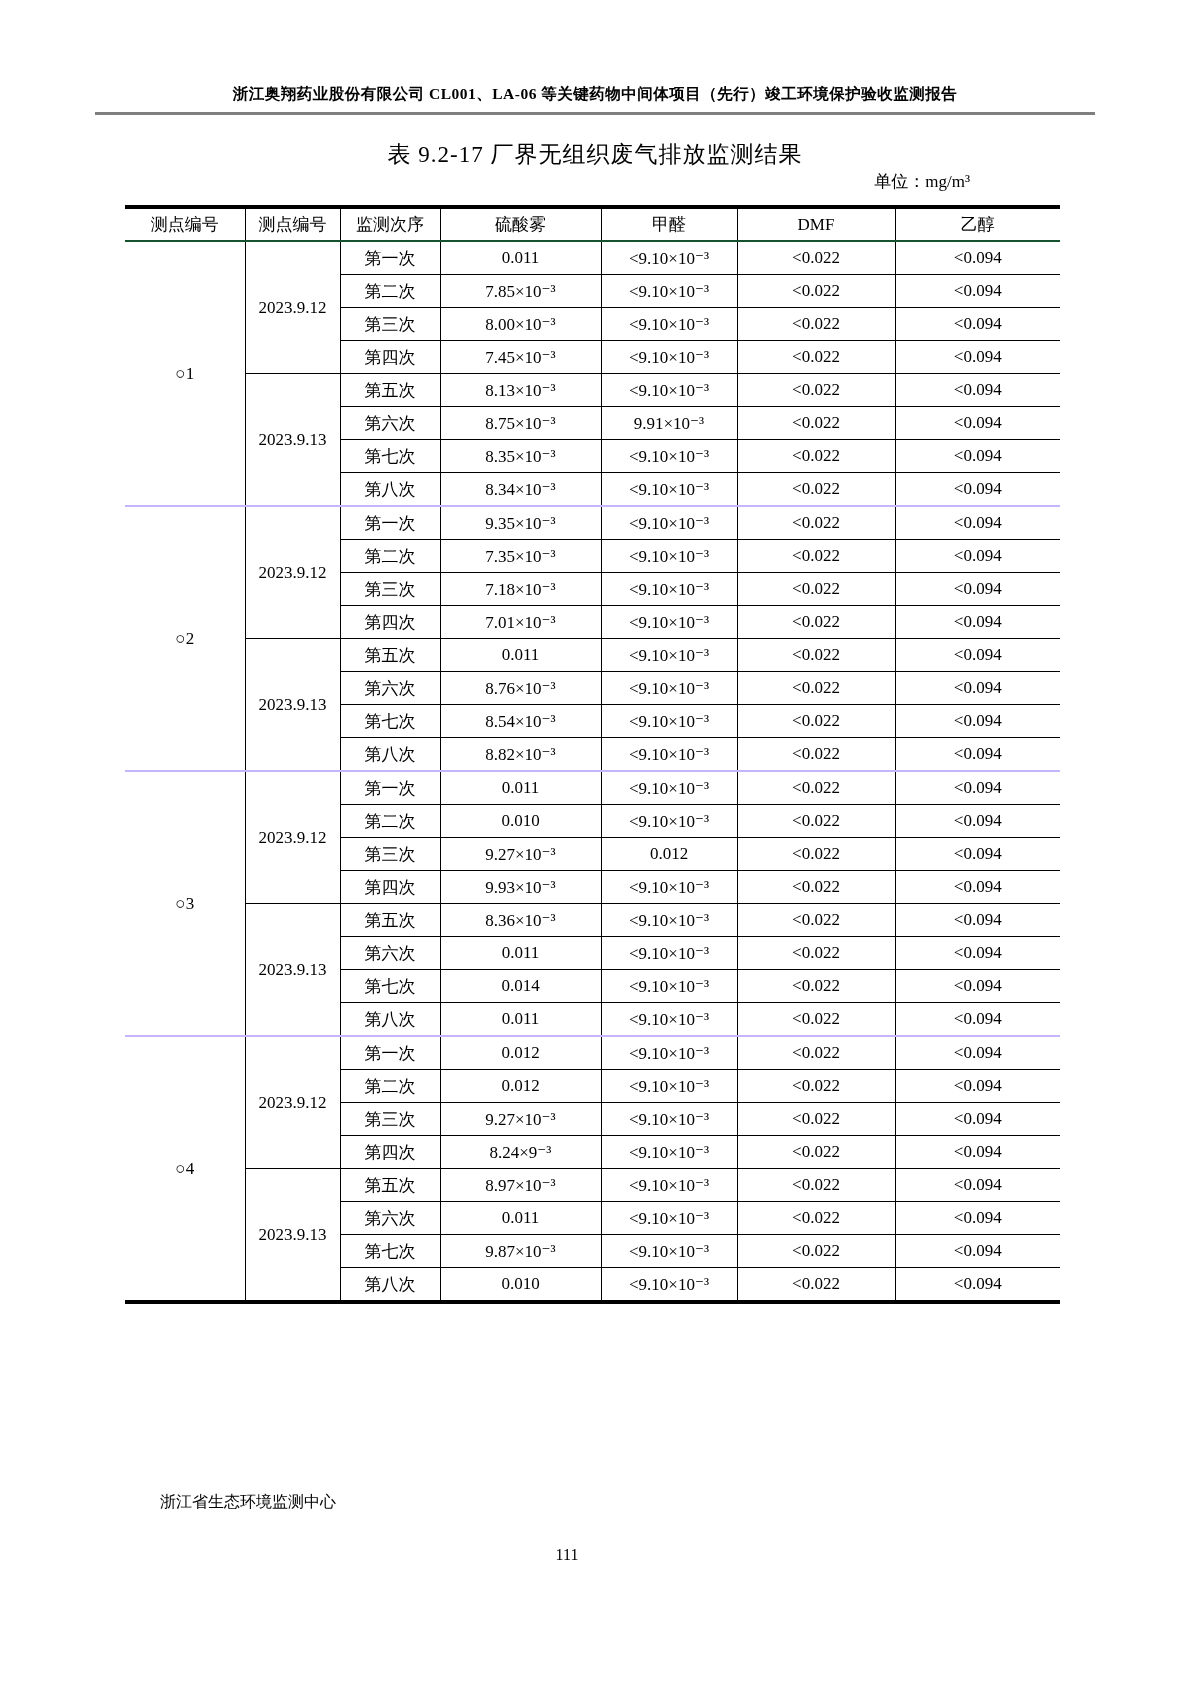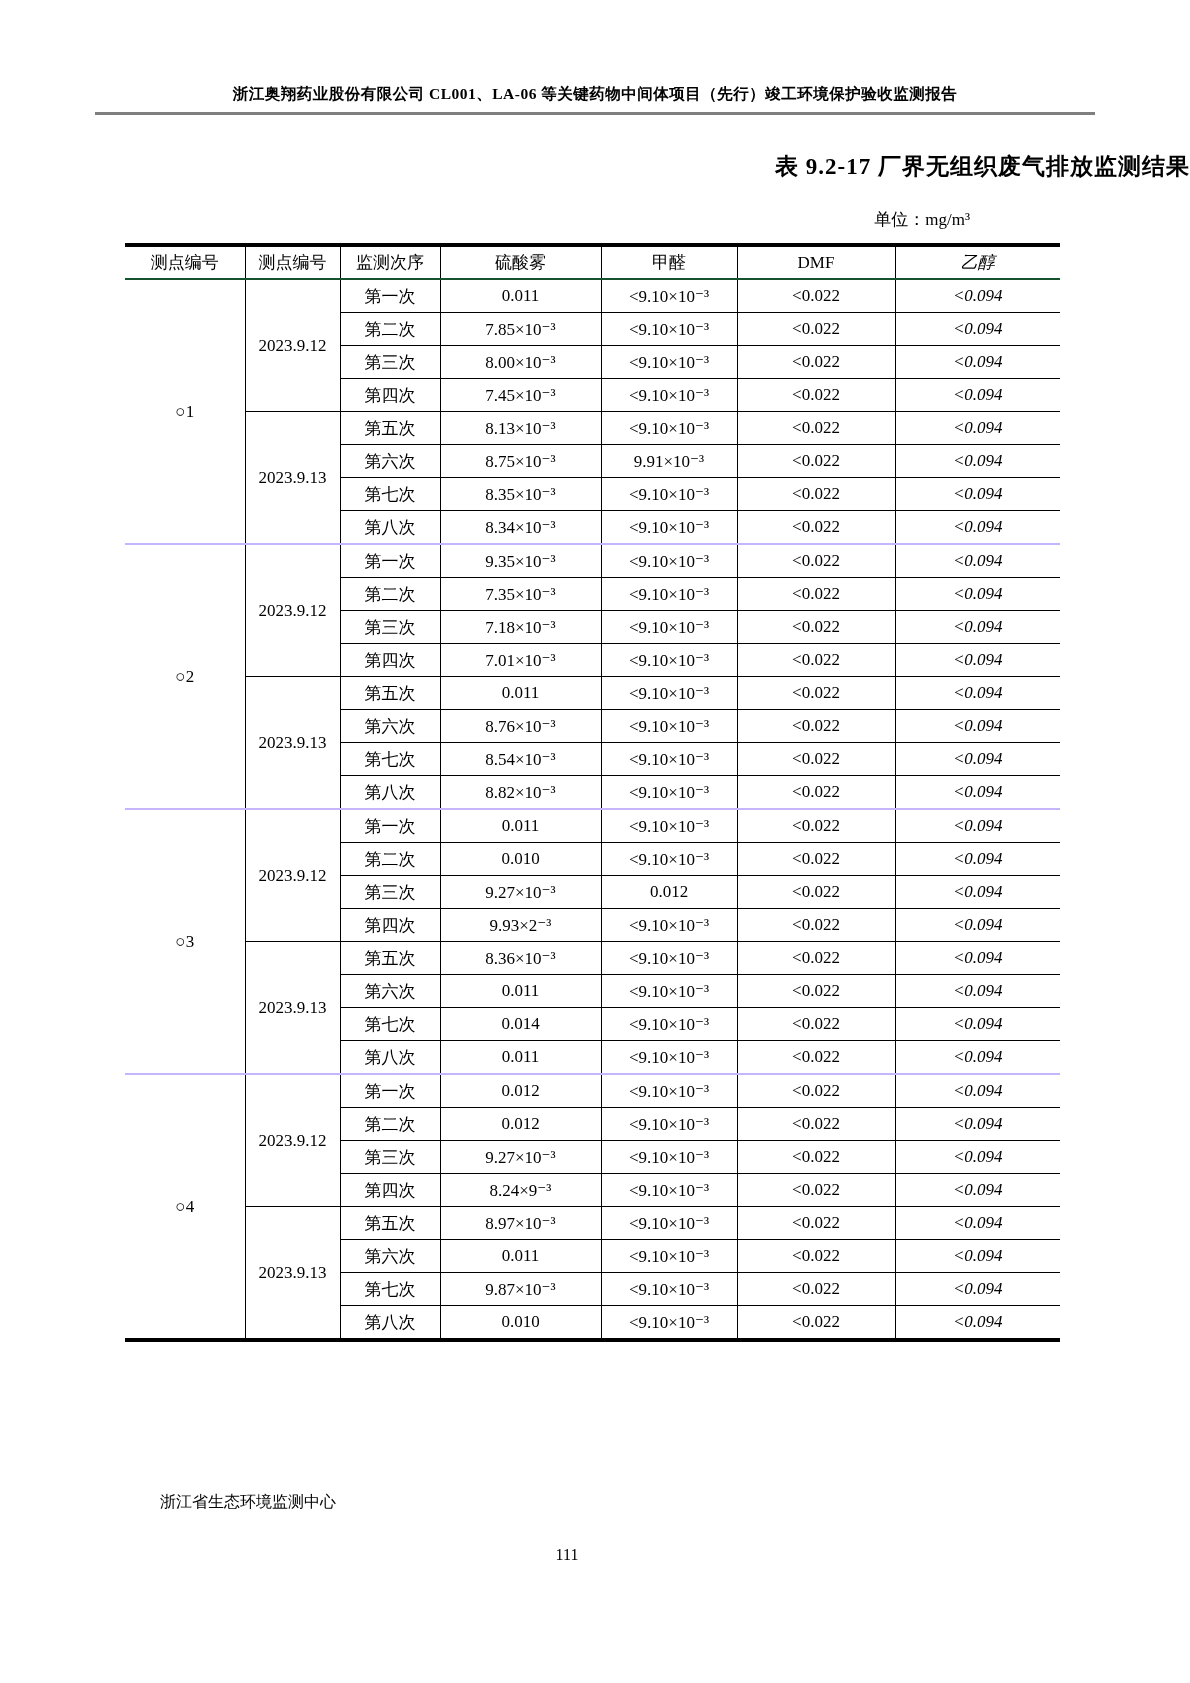--- a/index.html
+++ b/index.html
@@ -20,29 +20,28 @@
     letter-spacing: 0.5px;
     white-space: nowrap;
   }
   .header-rule {
     margin: 7px auto 0;
     width: 1000px;
     height: 3px;
     background: #7f7f7f;
   }
   .doc-title {
-    margin-top: 36px;
-    text-align: right;
+    margin-top: 24px;
+    text-align: center;
     font-size: 23px;
-    font-weight: bold;
+    font-weight: normal;
     letter-spacing: 1px;
   }
   .unit-row {
     width: 970px;
-    margin-top: 26px;
     text-align: right;
     font-size: 17px;
   }
   table.monitor {
     margin: 12px 0 0 125px;
     width: 935px;
     border-collapse: collapse;
     table-layout: fixed;
     border-top: 4px solid #000;
     border-bottom: 4px solid #000;
@@ -56,21 +55,21 @@
     height: 32px;
     font-weight: normal;
     overflow: hidden;
     white-space: nowrap;
   }
   table.monitor th {
     border-bottom: 2px solid #14532d;
     height: 31px;
   }
   table.monitor th:first-child, table.monitor td:first-child { border-left: none; }
-  table.monitor th:last-child,  table.monitor td:last-child  { border-right: none; font-style: italic; }
+  table.monitor th:last-child,  table.monitor td:last-child  { border-right: none; }
   table.monitor tr.group-start td { border-top: 2px solid #c4b5fd; }
   .footer-org {
     position: absolute;
     left: 160px;
     top: 1492px;
     font-size: 16px;
   }
   .footer-page {
     position: absolute;
     left: 0;
@@ -248,21 +247,21 @@
       </tr>
       <tr>
         <td>第三次</td>
         <td>9.27×10⁻³</td>
         <td>0.012</td>
         <td>&lt;0.022</td>
         <td>&lt;0.094</td>
       </tr>
       <tr>
         <td>第四次</td>
-        <td>9.93×2⁻³</td>
+        <td>9.93×10⁻³</td>
         <td>&lt;9.10×10⁻³</td>
         <td>&lt;0.022</td>
         <td>&lt;0.094</td>
       </tr>
       <tr>
         <td rowspan="4">2023.9.13</td>
         <td>第五次</td>
         <td>8.36×10⁻³</td>
         <td>&lt;9.10×10⁻³</td>
         <td>&lt;0.022</td>

